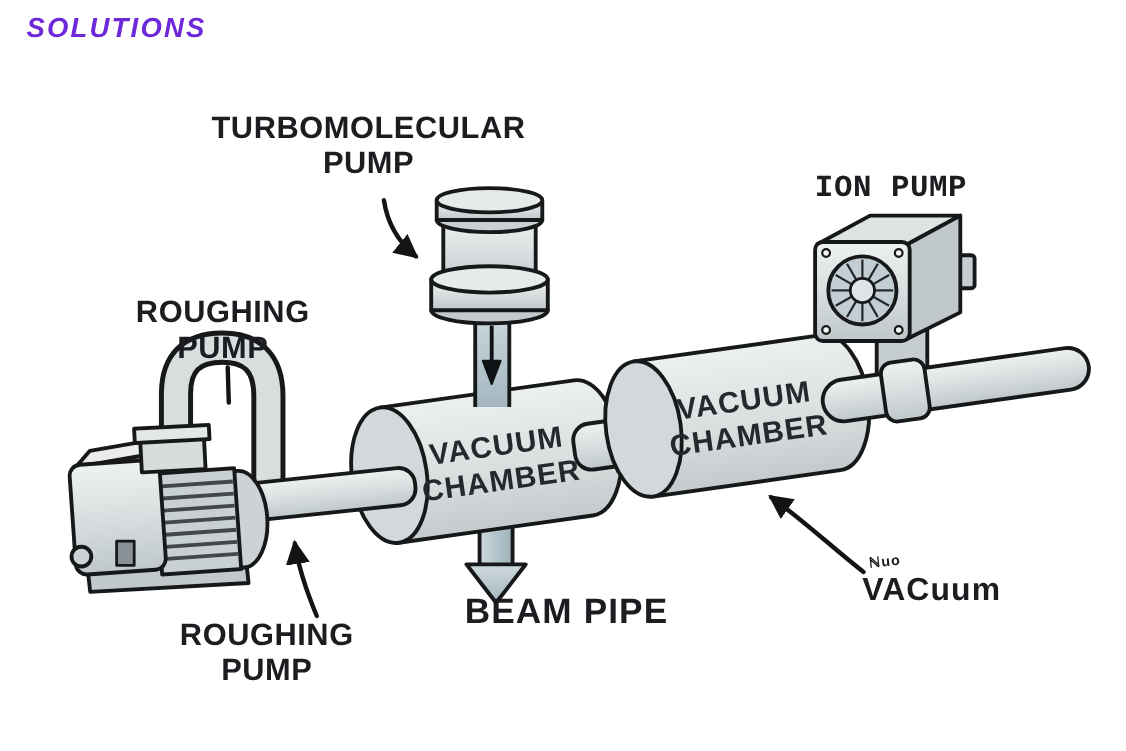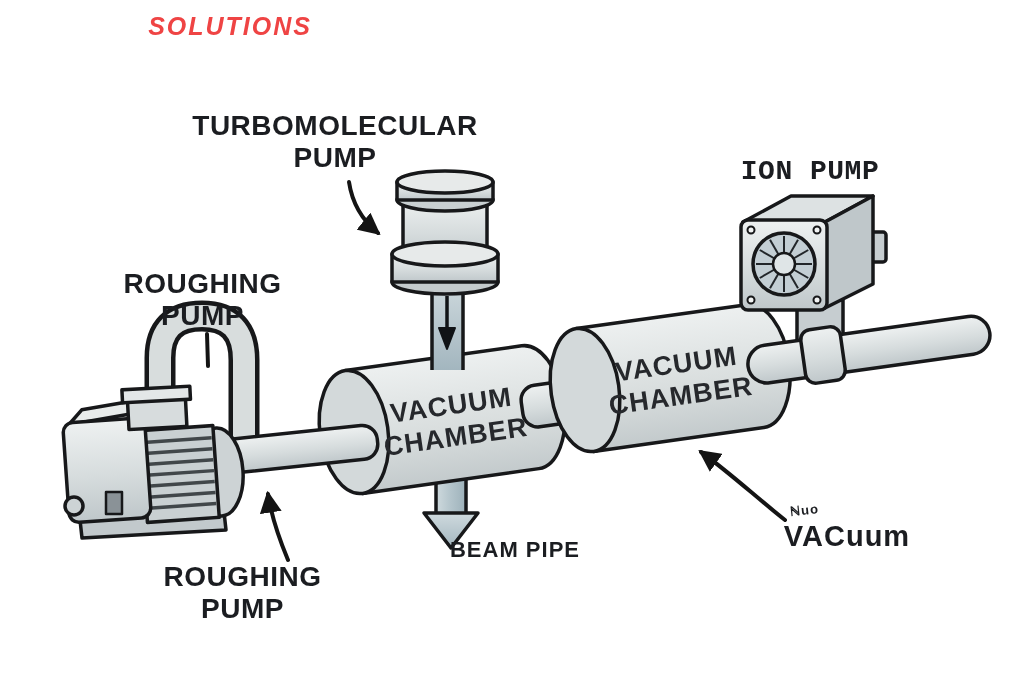--- a/index.html
+++ b/index.html
@@ -13,32 +13,32 @@
          display:inline-block;transform:scaleX(.95);transform-origin:left;white-space:nowrap;}
   .brand-gear{position:absolute;left:262px;top:26px;color:#ffffff;font-size:26px;line-height:1;
               pointer-events:none;}
   .brand-accent-u{position:absolute;left:40px;top:2px;width:0;height:0;
       border-left:14px solid #d63a3e;border-bottom:12px solid transparent;transform:rotate(-12deg);}
   .brand-accent-i{position:absolute;left:176px;top:6px;width:16px;height:6px;background:#d63a3e;
       transform:rotate(-28deg);border-radius:2px;}
   .brand-tm{position:absolute;left:290px;top:-2px;width:22px;height:22px;border:2px solid #d63a3e;
       border-radius:50%;color:#d63a3e;font-size:9px;font-weight:700;display:flex;
       align-items:center;justify-content:center;letter-spacing:0;}
-  .tagline{display:block;text-align:right;padding-right:22px;color:#ef4444;
+  .tagline{display:block;padding-right:22px;color:#6d28d9;
       font-size:25px;font-weight:700;font-style:italic;letter-spacing:2px;margin-top:-4px;}
 
   
   .lbl{position:absolute;text-align:center;font-weight:700;color:#1b1d21;line-height:1.15;
        letter-spacing:.5px;}
   .lbl span{display:block;}
-  .lbl-turbo{left:160px;top:110px;width:350px;font-size:28px;}
+  .lbl-turbo{left:160px;top:100px;width:350px;font-size:28px;}
   .lbl-ion{left:700px;top:156px;width:220px;font-size:28px;font-family:Liberation Mono, monospace;}
   .lbl-rough-top{left:95px;top:268px;width:215px;font-size:28px;}
   .lbl-rough-bottom{left:130px;top:561px;width:225px;font-size:28px;}
-  .lbl-beam{left:400px;top:537px;width:230px;font-size:22px;letter-spacing:1px;}
+  .lbl-beam{left:400px;top:537px;width:230px;font-size:32px;letter-spacing:1px;}
   .lbl-vacuum{left:762px;top:520px;width:170px;font-size:29px;letter-spacing:1px;}
   .lbl-scribble{left:790px;top:502px;width:60px;font-size:13px;font-weight:700;
        transform:rotate(-6deg);letter-spacing:1px;text-align:left;}
 
   svg{position:absolute;left:0;top:0;}
   svg text{font-family:"Liberation Sans",sans-serif;font-weight:700;fill:#26282c;letter-spacing:1px;}
 </style>
 </head>
 <body>
 

